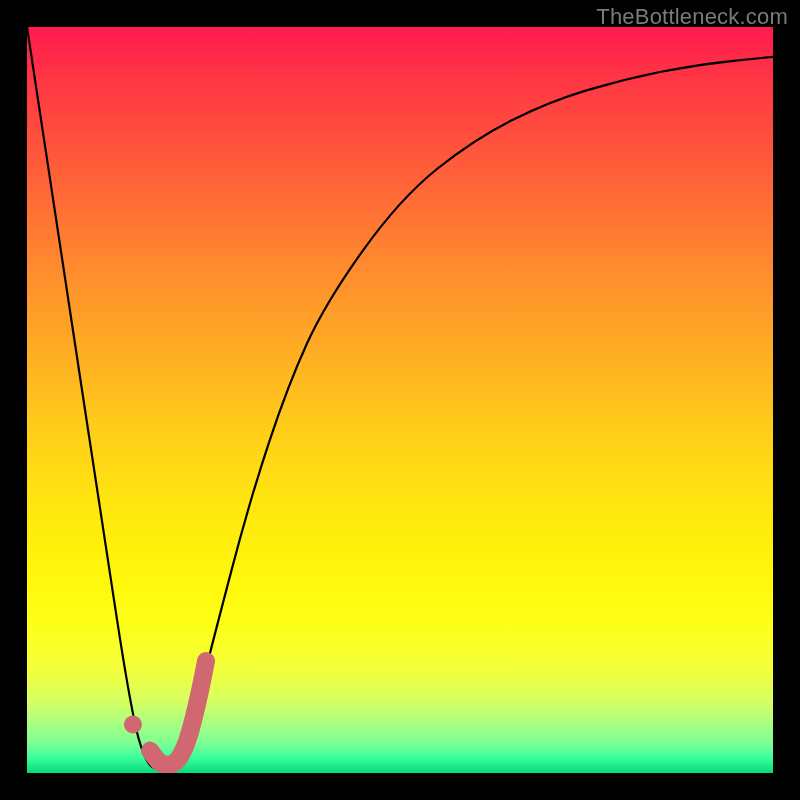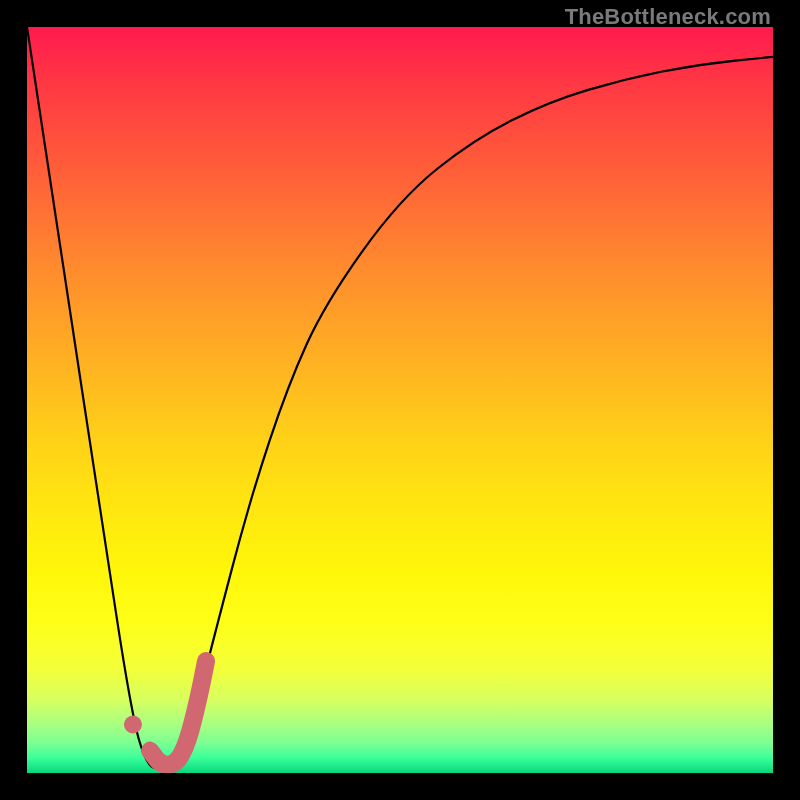--- a/index.html
+++ b/index.html
@@ -47,24 +47,24 @@
       #d9ff5e 90%,
       #b0ff7e 93%,
       #7cff93 96%,
       #39ff9a 98%,
       #08d77e 100%
     );
   }
   .watermark {
     position: absolute;
     top: 4px;
-    right: 29px;
+    right: 12px;
     font-family: Arial, Helvetica, sans-serif;
     font-size: 22px;
-    font-weight: 700;
+    font-weight: 400;
     color: #7a7a7a;
     letter-spacing: 0.2px;
     user-select: none;
   }
   svg.curve {
     position: absolute;
     left: 0;
     top: 0;
     width: 746px;
     height: 746px;

